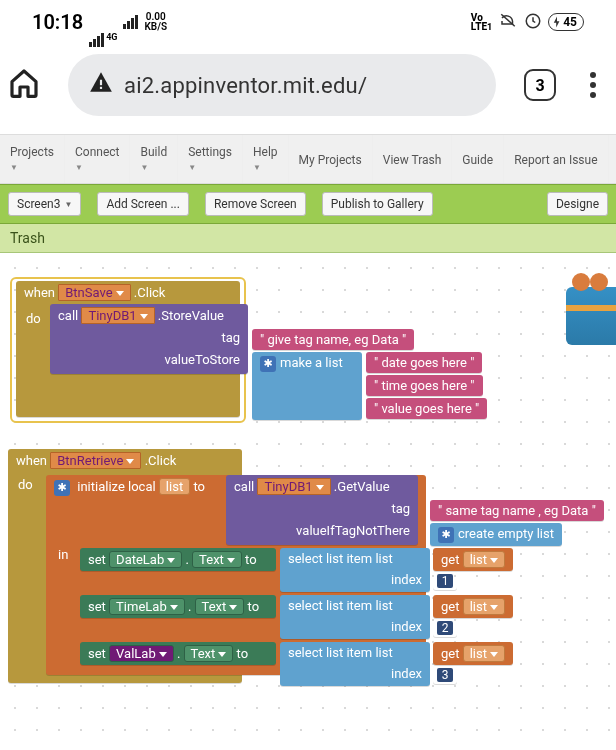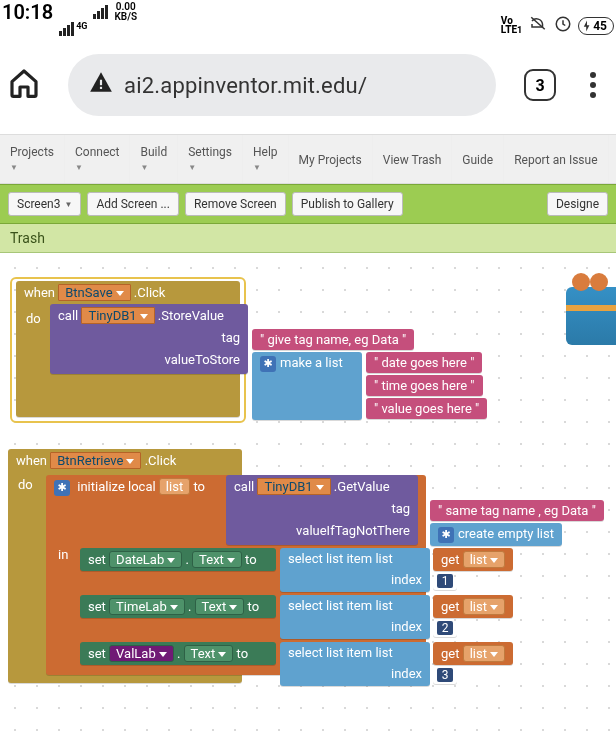--- a/index.html
+++ b/index.html
@@ -9,22 +9,22 @@
     height: 750px;
     overflow: hidden;
     background: #fff;
     position: relative;
   }
 
   
   .status-bar {
     display: flex;
     justify-content: space-between;
-    align-items: flex-end;
-    padding: 8px 2px 4px;
+    align-items: center;
+    padding: 8px 32px 4px;
     height: 40px;
     font-size: 14px;
     font-weight: 600;
   }
   .status-left { display:flex; align-items:center; gap:6px; }
   .status-right { display:flex; align-items:center; gap:6px; }
   .clock { font-size: 20px; font-weight: 600; }
   .sig-small { display:flex; align-items:flex-end; gap:1px; height:14px; }
   .sig-small span { width:3px; background:#222; }
   .net-sup { font-size:9px; font-weight:700; line-height:8px;}
@@ -64,21 +64,21 @@
     padding:6px 10px 4px; font-size:12px; color:#555;
     display:flex; flex-direction:column; align-items:flex-start; justify-content:center;
     border-right:1px solid #eee; white-space:nowrap; line-height:14px;
   }
   .mitem .tri { font-size:8px; color:#888; margin-top:2px;}
 
   
   .action-bar {
     background:#9ccc52;
     border-top:1px solid #7aa838; border-bottom:1px solid #7aa838;
-    display:flex; align-items:center; gap:6px;
+    display:flex; align-items:center; gap:16px;
     padding:6px 8px; height:40px;
   }
   .action-bar .chip {
     background:#f7f7f7; border:1px solid #bbb; border-radius:3px;
     padding:4px 8px; font-size:12px; color:#333; display:flex; align-items:center; gap:4px;
   }
   .chip .tri { font-size:8px; color:#666; }
   .action-bar .spacer { flex:1; }
 
   .viewer-hdr {
@@ -106,21 +106,21 @@
   .blk {
     position:absolute; color:#fff; font-size:13px; border-radius:3px;
     box-shadow: 0 1px 0 rgba(0,0,0,.15);
     padding:3px 8px; white-space:nowrap;
   }
   .pill {
     display:inline-block; background:rgba(255,255,255,.2);
     border:1px solid rgba(255,255,255,.35); border-radius:3px;
     padding:0 6px; color:#fff;
   }
-  .pill-orange { background:#e08a48; border-color:#b56327; color:#0c4a6e; padding:0 6px; border-radius:1px;}
+  .pill-orange { background:#e08a48; border-color:#b56327; color:#701a75; padding:0 6px; border-radius:1px;}
   .dd { display:inline-block; width:0; height:0; border-left:4px solid transparent; border-right:4px solid transparent; border-top:5px solid #fff; margin-left:3px; vertical-align:middle;}
   .gear {
     display:inline-flex; width:16px; height:16px; background:#3f72b6;
     border-radius:3px; align-items:center; justify-content:center; font-size:11px; color:#fff; margin-right:4px;
   }
   .idx {
     display:inline-block; min-width:16px; text-align:center;
     background:#2f4a78; color:#fff; border-radius:2px; padding:0 3px; font-size:12px;
   }
 

